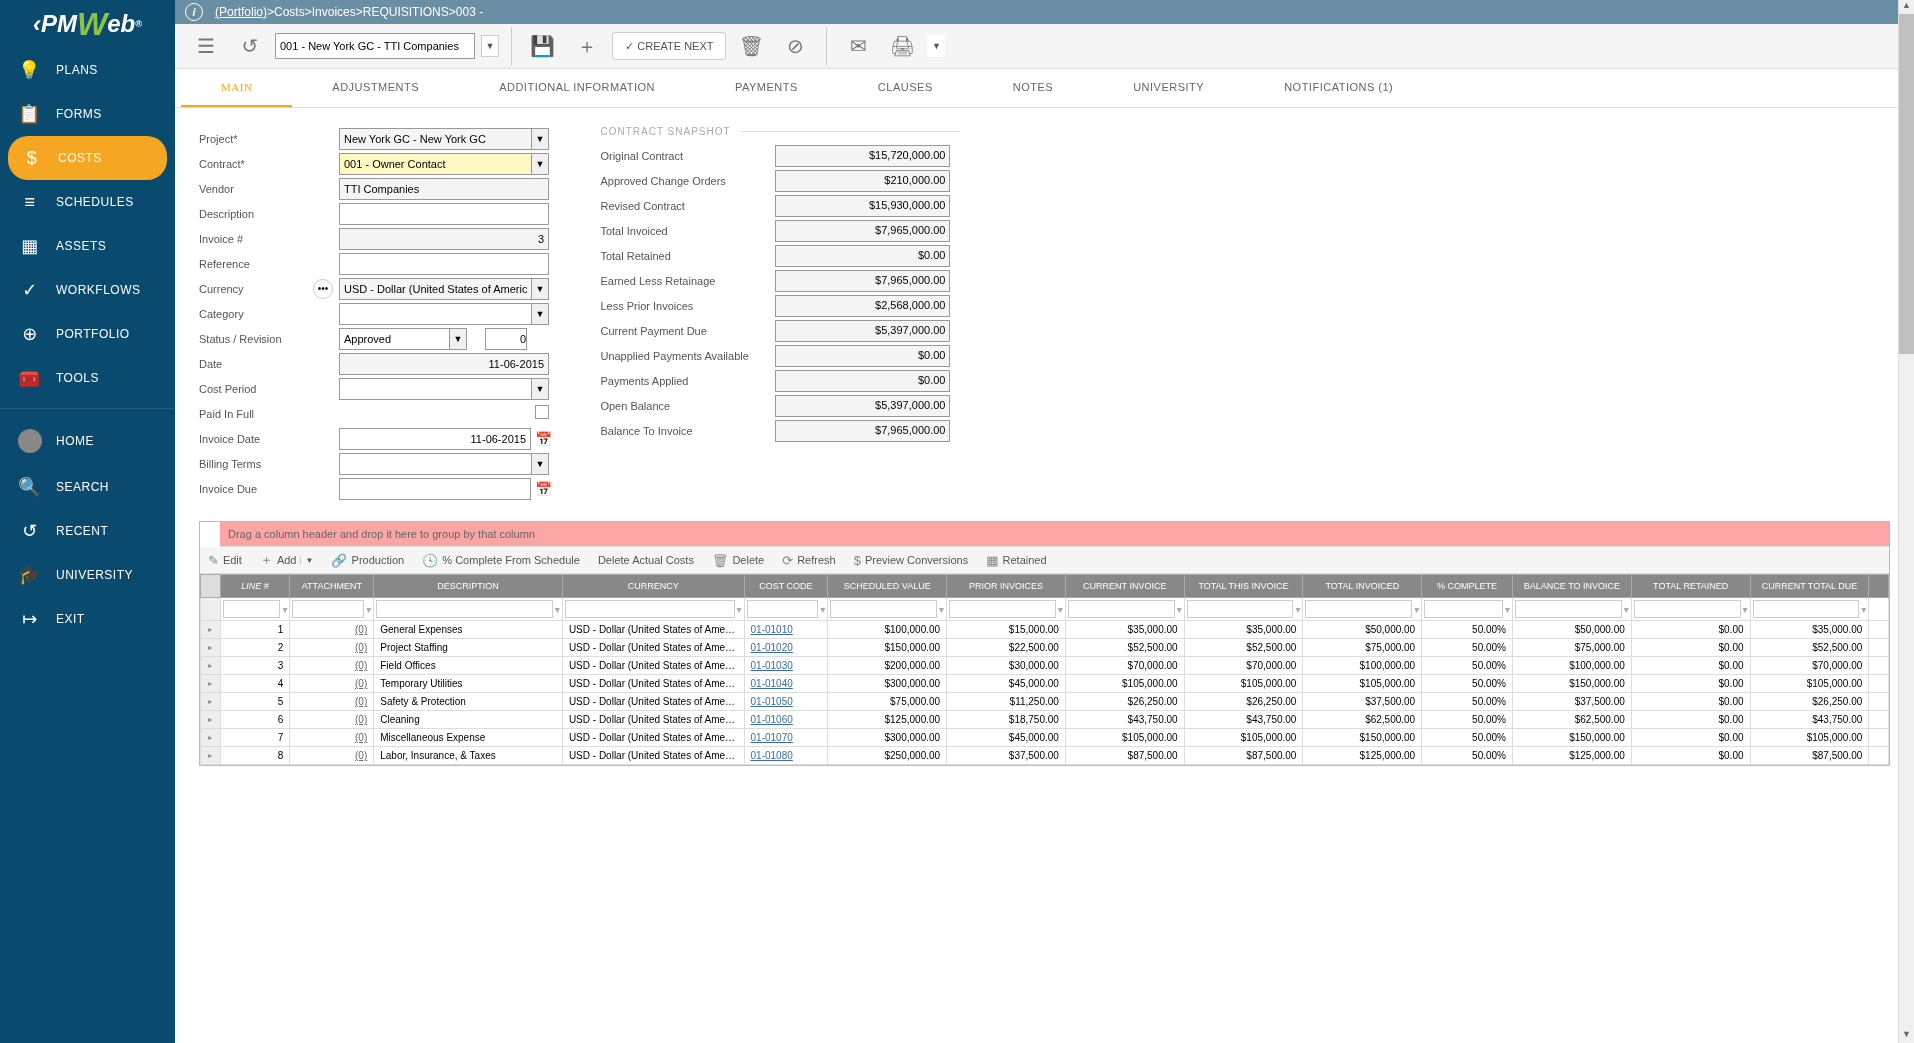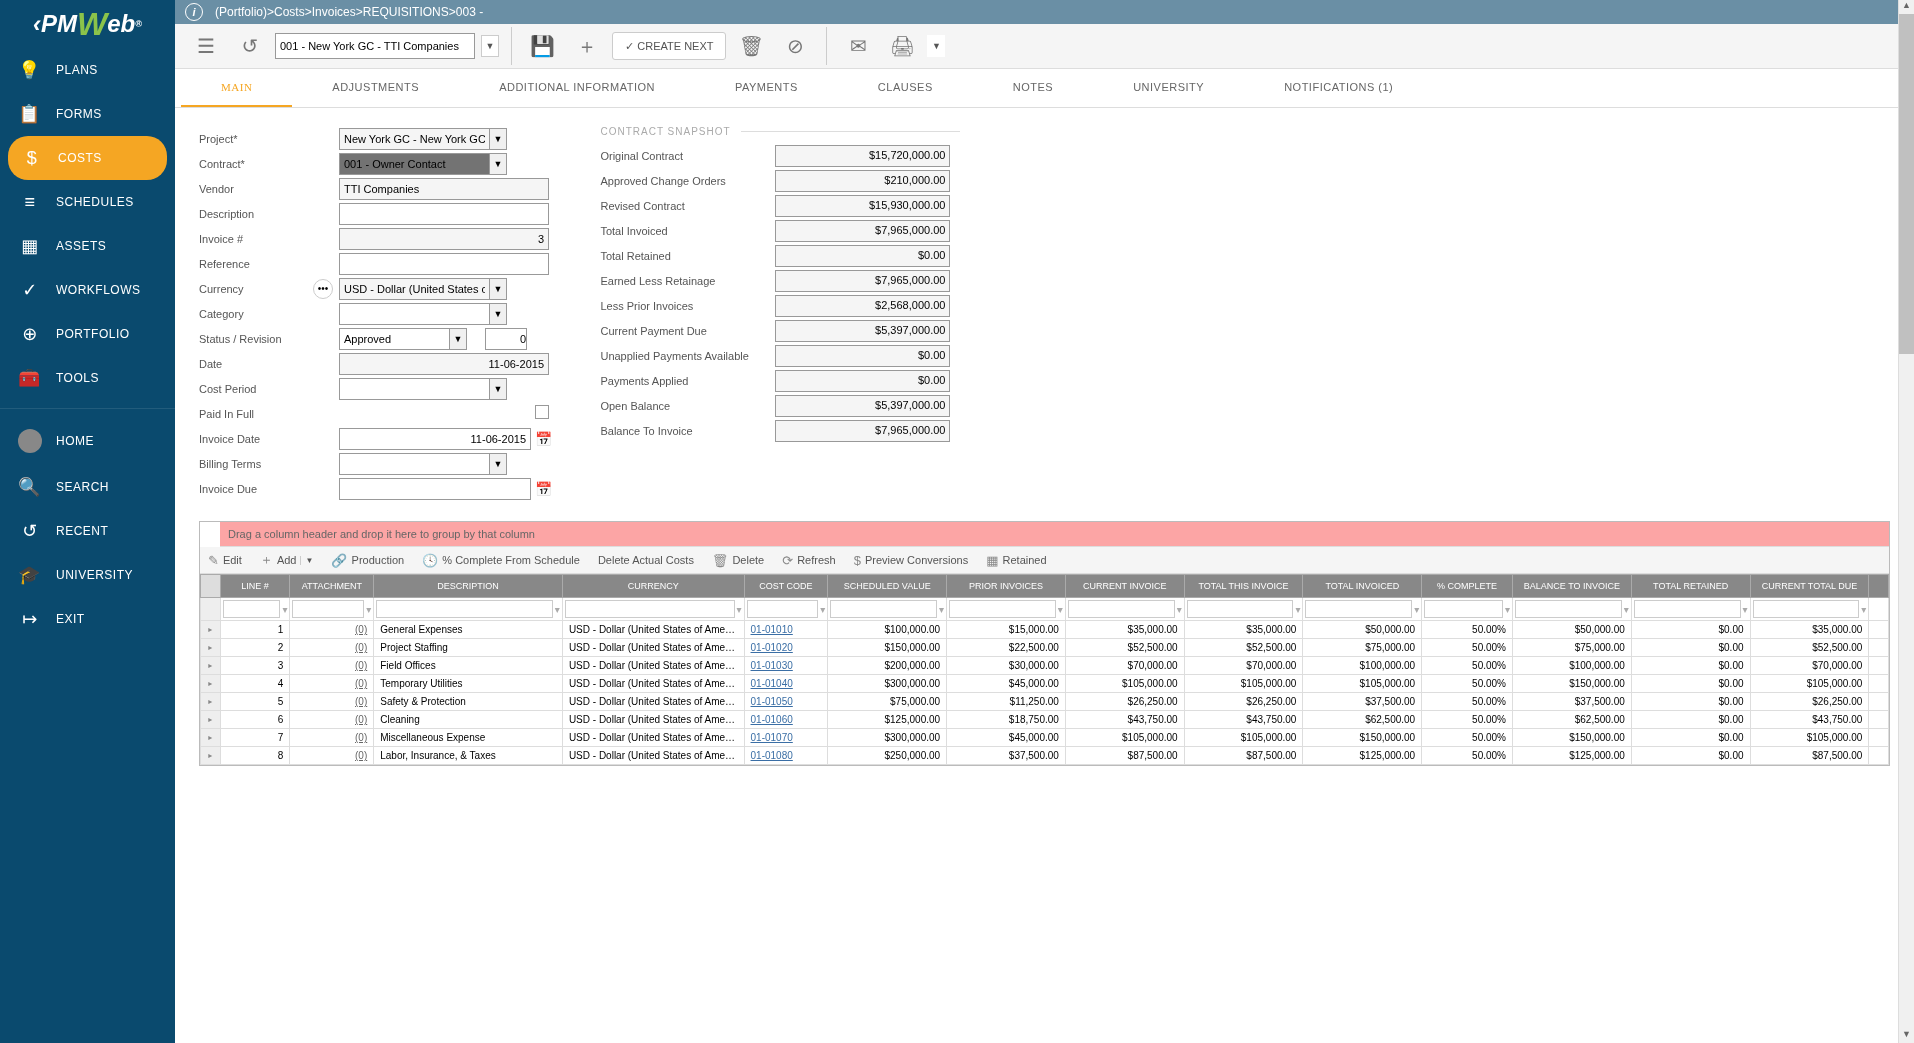--- a/index.html
+++ b/index.html
@@ -10,42 +10,42 @@
 .logo .w { color: #8bc34a; font-size: 32px; }
 .nav-item { display: flex; align-items: center; padding: 12px 18px; font-size: 12px; cursor: pointer; letter-spacing: 0.5px; }
 .nav-item.active { background: #f5a623; border-radius: 20px; margin: 0 8px; padding: 12px 12px; color: #fff; }
 .nav-icon { width: 24px; height: 20px; margin-right: 14px; display: inline-flex; align-items: center; justify-content: center; font-size: 18px; }
 .nav-divider { height: 1px; background: rgba(255,255,255,0.1); margin: 8px 0; }
 .avatar { width: 24px; height: 24px; border-radius: 50%; background: #888; margin-right: 14px; }
 
 .main { margin-left: 175px; height: 100vh; display: flex; flex-direction: column; }
 
 .topbar { background: #6a8fa5; height: 24px; display: flex; align-items: center; padding: 0 10px; color: #fff; font-size: 12px; }
-.topbar a { color: #fff; }
+.topbar a { color: #fff; text-decoration: underline; }
 .info-icon { width: 18px; height: 18px; border: 1.5px solid #fff; border-radius: 50%; display: inline-flex; align-items: center; justify-content: center; font-style: italic; font-weight: bold; margin-right: 12px; font-size: 11px; }
 
 .toolbar { background: #f5f5f5; height: 45px; display: flex; align-items: center; padding: 0 12px; border-bottom: 1px solid #ddd; gap: 6px; }
 .tool-btn { width: 38px; height: 38px; background: transparent; border: none; cursor: pointer; display: inline-flex; align-items: center; justify-content: center; font-size: 20px; color: #777; }
 .tool-sep { width: 1px; height: 38px; background: #ccc; margin: 0 6px; }
 .context-select { height: 26px; border: 1px solid #999; font-size: 11px; padding: 0 4px; min-width: 200px; }
 .create-next { height: 28px; border: 1px solid #ccc; background: #fff; border-radius: 3px; padding: 0 12px; font-size: 11px; color: #555; cursor: pointer; }
 .create-next::before { content: "✓ "; }
 .dropdown-arrow { border: 1px solid #ccc; background: #fff; height: 22px; width: 18px; font-size: 9px; color: #555; cursor: pointer; }
 
 .tabs { display: flex; border-bottom: 1px solid #ddd; background: #fff; padding: 0 6px; }
 .tab { padding: 12px 40px; font-size: 11px; color: #666; cursor: pointer; letter-spacing: 0.5px; }
 .tab.active { color: #f5a623; border-bottom: 2px solid #f5a623; font-family: Liberation Serif, serif; }
 
 .content { flex: 1; overflow: auto; padding: 18px 24px; }
 .form-row { display: flex; gap: 48px; }
 .form-col { display: flex; flex-direction: column; }
 .field { display: flex; align-items: center; height: 25px; }
 .field label { width: 140px; font-size: 11px; color: #555; }
 .field .control { width: 210px; height: 22px; border: 1px solid #999; font-size: 11px; padding: 0 4px; }
-.field .combo { display: flex; width: 168px; }
+.field .combo { display: flex; width: 210px; }
 .field .combo input { flex: 1; height: 22px; border: 1px solid #999; border-right: none; font-size: 11px; padding: 0 4px; min-width: 0; }
 .field .combo button { width: 18px; height: 22px; border: 1px solid #999; background: #f0f0f0; font-size: 9px; }
 .field .control.readonly { background: #f5f5f5; } 
 .field .control.num { text-align: right; padding-right: 4px; }
 .field .date-wrap { display: flex; align-items: center; }
 .field .date-icon { margin-left: 4px; color: #888; font-size: 14px; }
 .ellipsis-btn { width: 20px; height: 20px; border: 1px solid #ccc; border-radius: 50%; background: #fff; font-size: 10px; margin-right: 6px; margin-left: -26px; }
 .snapshot-title { font-size: 10px; color: #aaa; letter-spacing: 1px; display: flex; align-items: center; gap: 10px; margin-bottom: 6px; }
 .snapshot-title::after { content: ""; flex: 1; height: 1px; background: #ddd; }
 .snap-field { display: flex; align-items: center; height: 25px; }
@@ -66,21 +66,21 @@
 .grid td { border: 1px solid #ddd; font-size: 10px; padding: 3px 6px; white-space: nowrap; overflow: hidden; text-overflow: ellipsis; }
 .grid td.num { text-align: right; }
 .grid td.link { color: #3a6ea5; text-decoration: underline; }
 .grid td.expand { background: #eee; text-align: center; color: #888; font-size: 8px; width: 14px; }
 .filter-row td { padding: 2px; }
 .filter-row input { width: 100%; height: 18px; border: 1px solid #ccc; font-size: 10px; }
 .filter-cell { display: flex; align-items: center; }
 .filter-cell .f-icon { color: #aaa; font-size: 10px; margin-left: 2px; }
 .q-link { color: #666; text-decoration: underline; }
 
-.col-line { width: 50px; }
+.col-line { width: 50px; font-style: italic; }
 .col-attach { width: 60px; }
 .col-desc { width: 135px; }
 .col-curr { width: 130px; }
 .col-code { width: 60px; }
 .col-num { width: 85px; }
 .col-pct { width: 65px; }
 
 .scrollbar-v { position: fixed; right: 0; top: 0; width: 16px; height: 100vh; background: #f0f0f0; border-left: 1px solid #ddd; }
 .scrollbar-v .thumb { background: #c0c0c0; height: 340px; margin-top: 14px; }
 .scrollbar-v .arrow { height: 14px; text-align: center; font-size: 9px; color: #666; position: absolute; width: 100%; }
@@ -197,21 +197,21 @@
         <div class="field">
             <label>Project*</label>
             <div class="combo">
               <input class="readonly" style="background: rgb(245, 245, 245);" value="New York GC - New York GC">
               <button>▼</button>
             </div>
           </div>
         <div class="field">
             <label>Contract*</label>
             <div class="combo">
-              <input class="readonly" style="background: #737373;" value="001 - Owner Contact">
+              <input class="readonly" style="background: #fef9c3;" value="001 - Owner Contact">
               <button>▼</button>
             </div>
           </div>
         <div class="field">
             <label>Vendor</label>
             <input class="control readonly" value="TTI Companies" style="">
           </div>
         <div class="field">
             <label>Description</label>
             <input class="control" value="" style="">

